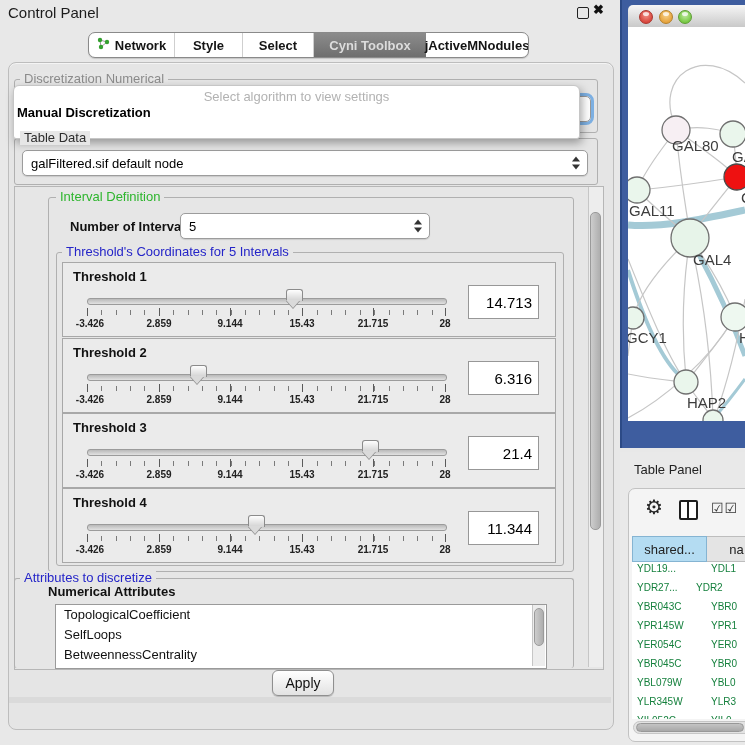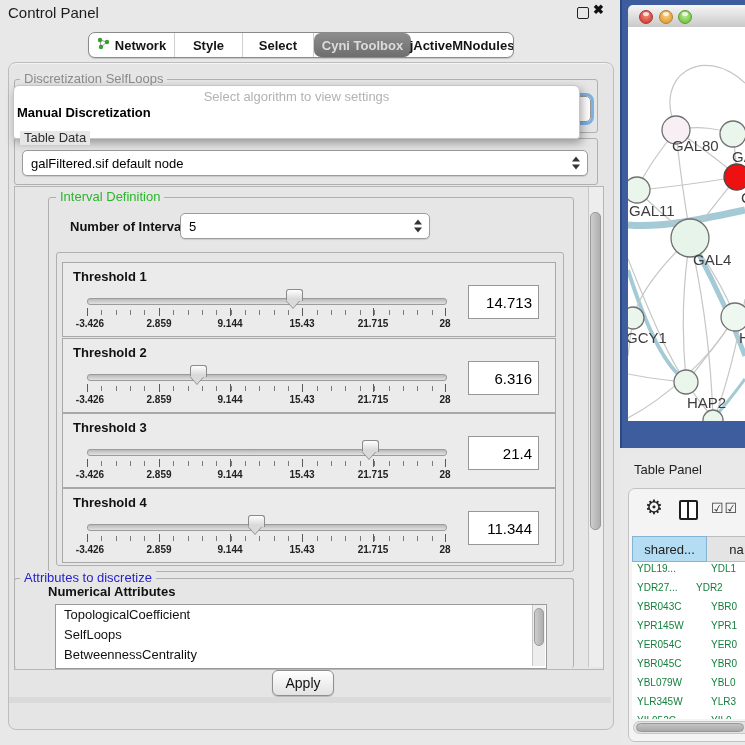--- a/index.html
+++ b/index.html
@@ -128,32 +128,32 @@
           </svg>
       </span>
       <span>Network</span>
     </div>
     <div class="tab" style="width:67px;">
         <span>Style</span>
       </div>
     <div class="tab" style="width:70px;">
         <span>Select</span>
       </div>
-    <div class="tab sel" style="width:97px;border-radius:7px;">
+    <div class="tab sel" style="width:112px;">
         <span>Cyni Toolbox</span>
       </div>
     <div class="tab" style="width:102px;">
         <span>jActiveMNodules</span>
       </div>
   </div>
 
   <div class="abs outer-panel"></div>
 
   <div class="abs group" style="left:14px;top:79px;width:582px;height:52px;"></div>
-  <div class="abs group-label" style="left:20px;top:72px;color:#8b8b8b;">Discretization SelfLoops</div>
+  <div class="abs group-label" style="left:20px;top:72px;color:#8b8b8b;">Discretization Numerical</div>
   <div class="abs focus-ring" style="left:20px;top:93px;width:568px;height:26px;">
       <div class="inner"></div>
     </div>
 
   <div class="abs group" style="left:14px;top:138px;width:582px;height:45px;"></div>
   <div class="abs group-label" style="left:20px;top:131px;color:#2d2d2d;z-index:41;">Table Data</div>
   <div class="abs combo" style="left:22px;top:150px;width:566px;height:26px;box-sizing:border-box;">
     <span>galFiltered.sif default node</span>
     <span class="stepper">
         <i class="up"></i>
@@ -171,20 +171,21 @@
   <div class="abs" style="left:70px;top:219px;font-size:13px;font-weight:bold;color:#111;">Number of Intervals</div>
   <div class="abs combo" style="left:180px;top:213px;width:250px;height:26px;box-sizing:border-box;">
     <span>5</span>
     <span class="stepper">
         <i class="up"></i>
         <i class="dn"></i>
       </span>
   </div>
 
   <div class="abs group" style="left:56px;top:252px;width:506px;height:312px;"></div>
+  <div class="abs group-label" style="left:62px;top:245px;color:#2424c8;">Threshold's Coordinates for 5 Intervals</div>
 
   <div class="trow" style="top:262px;">
     <div class="trow-label">Threshold 1</div>
     <div class="track"></div>
     <div class="thumb" style="left:223px;"></div>
     <div class="ruler"></div>
     <span class="majtick" style="left:24px;"></span>
       <span class="majtick" style="left:96px;"></span>
       <span class="majtick" style="left:167px;"></span>
       <span class="majtick" style="left:239px;"></span>

